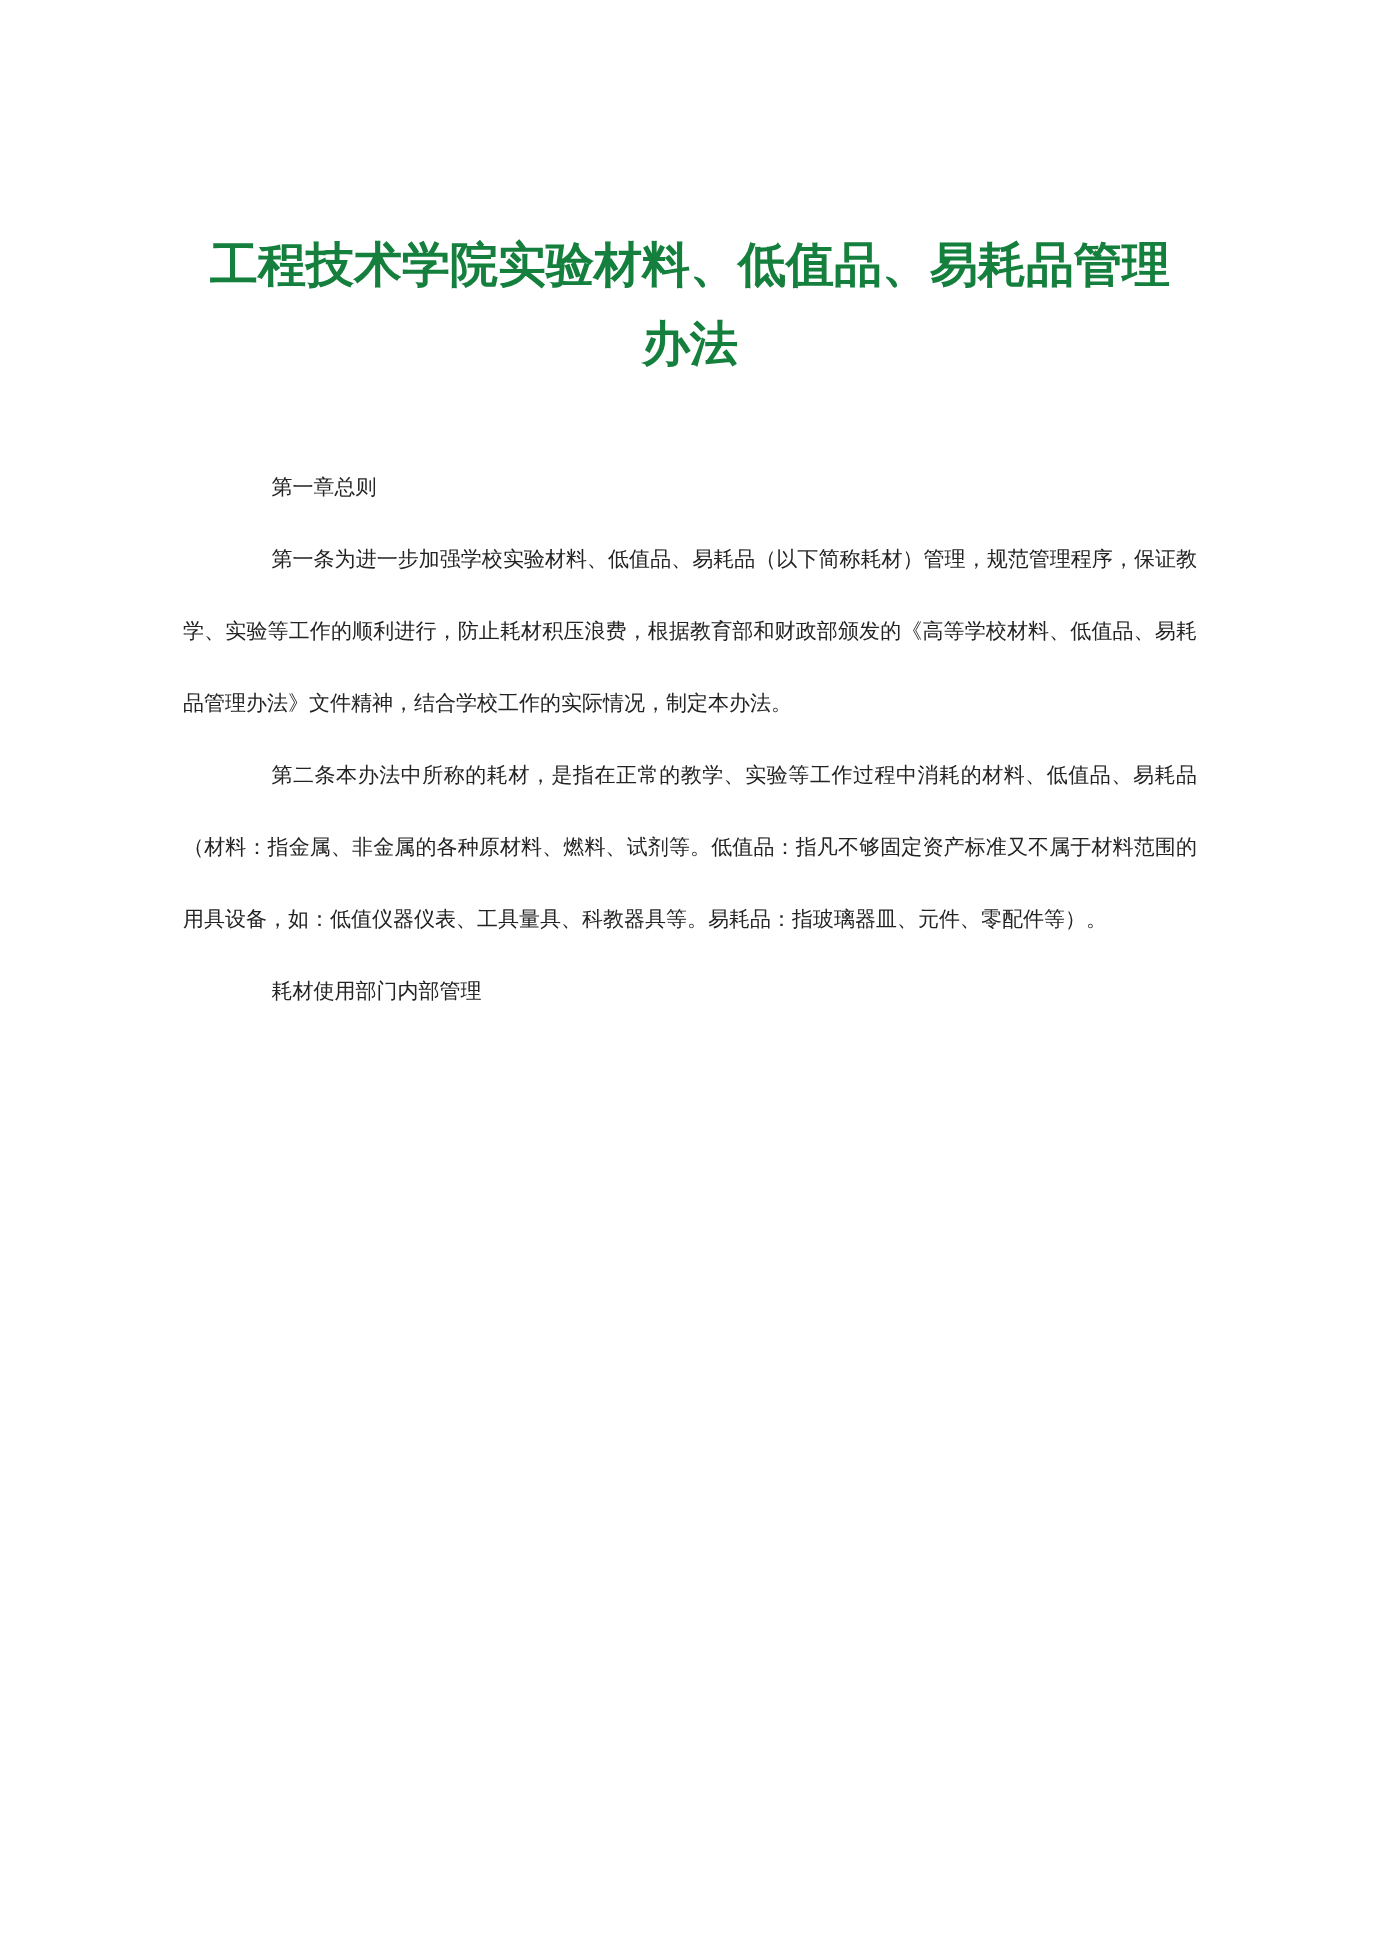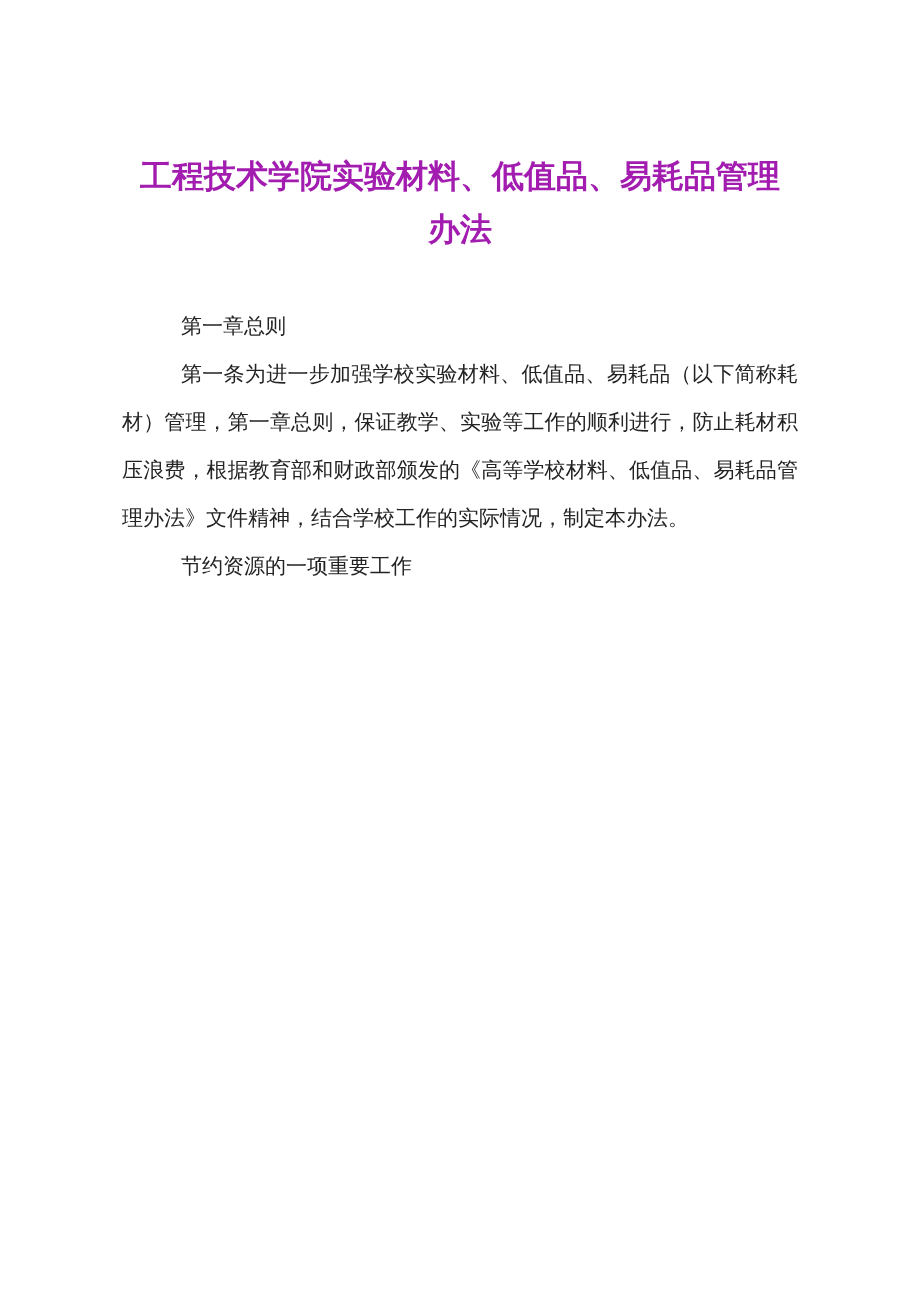--- a/index.html
+++ b/index.html
@@ -16,48 +16,49 @@
     font-family: "Liberation Serif", "DejaVu Serif", serif;
   }
   .doc-title {
     margin: 150px auto 0 auto;
     width: 648px;
     text-align: center;
     font-family: "Liberation Sans", "DejaVu Sans", sans-serif;
     font-weight: 700;
     font-size: 32px;
     line-height: 53px;
-    color: #a21caf;
+    color: #15803d;
     letter-spacing: 0;
   }
   .doc-body {
     position: absolute;
     top: 302px;
     left: 122px;
     width: 676px;
     color: #232323;
   }
   .doc-body p {
     margin: 0;
     padding: 0;
-    font-size: 21px;
+    font-size: 14px;
     line-height: 48px;
     text-align: justify;
     text-justify: inter-ideograph;
     text-indent: 59px;
     word-break: break-all;
     color: #232323;
   }
 </style>
 </head>
 <body>
 
 <div class="page">
 
   <h1 class="doc-title">工程技术学院实验材料、低值品、易耗品管理办法</h1>
 
   <div class="doc-body">
     <p>第一章总则</p>
-    <p>第一条为进一步加强学校实验材料、低值品、易耗品（以下简称耗材）管理，第一章总则，保证教学、实验等工作的顺利进行，防止耗材积压浪费，根据教育部和财政部颁发的《高等学校材料、低值品、易耗品管理办法》文件精神，结合学校工作的实际情况，制定本办法。</p>
-    <p>节约资源的一项重要工作</p>
+    <p>第一条为进一步加强学校实验材料、低值品、易耗品（以下简称耗材）管理，规范管理程序，保证教学、实验等工作的顺利进行，防止耗材积压浪费，根据教育部和财政部颁发的《高等学校材料、低值品、易耗品管理办法》文件精神，结合学校工作的实际情况，制定本办法。</p>
+    <p>第二条本办法中所称的耗材，是指在正常的教学、实验等工作过程中消耗的材料、低值品、易耗品（材料：指金属、非金属的各种原材料、燃料、试剂等。低值品：指凡不够固定资产标准又不属于材料范围的用具设备，如：低值仪器仪表、工具量具、科教器具等。易耗品：指玻璃器皿、元件、零配件等）。</p>
+    <p>耗材使用部门内部管理</p>
   </div>
 
 </div>
 
 </body></html>

